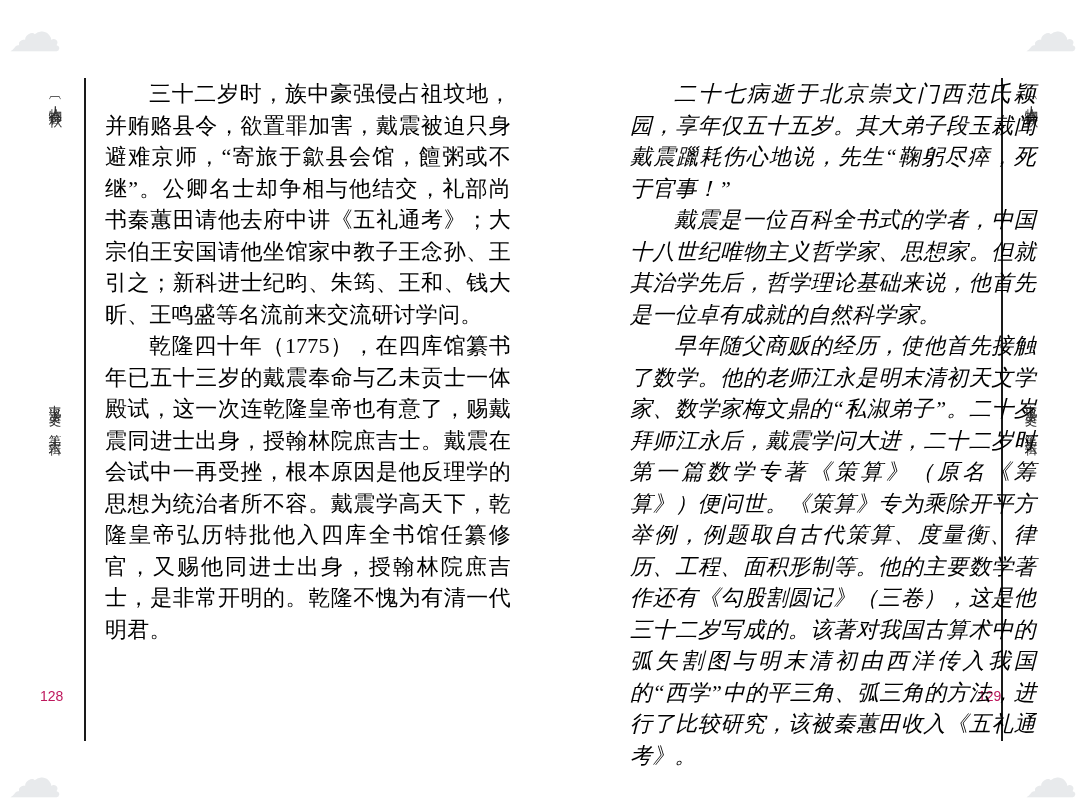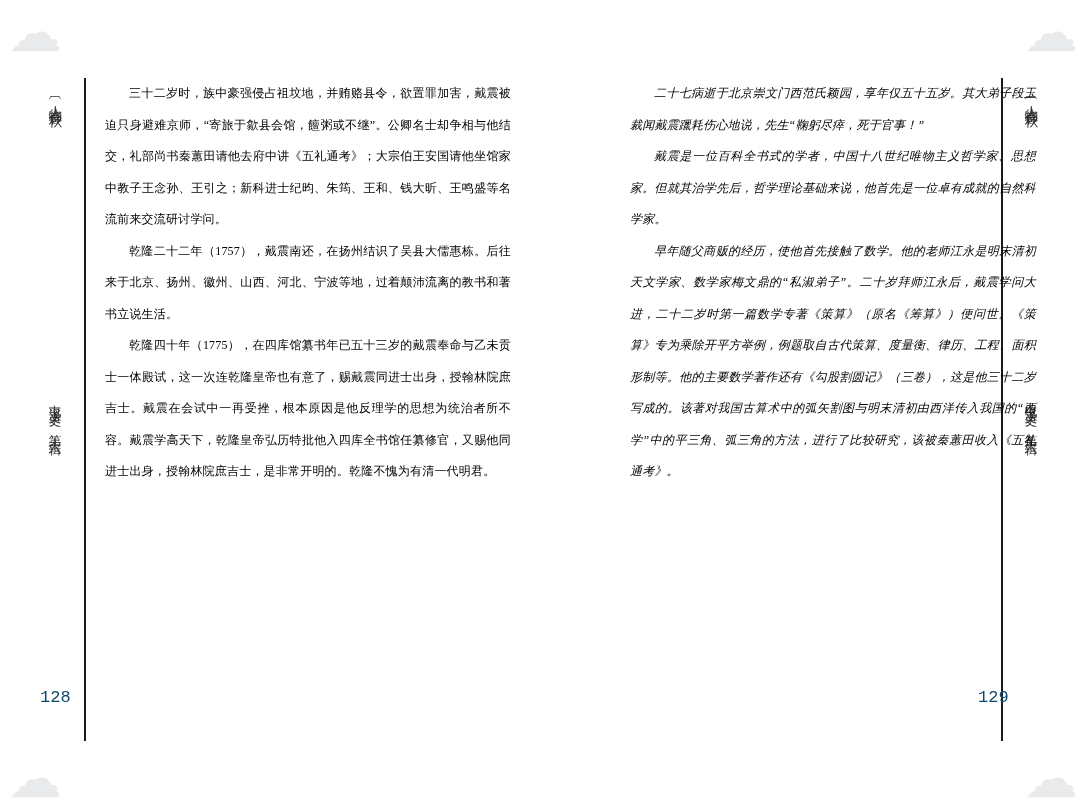--- a/index.html
+++ b/index.html
@@ -45,21 +45,21 @@
   
   .rule {
     position: absolute;
     background: #1a1a1a;
   }
   .rule.left-v { left: 84px; top: 78px; width: 2px; height: 663px; }
   .rule.right-v { left: 1001px; top: 78px; width: 2px; height: 663px; }
 
   p {
     margin: 0 0 0 0;
-    font-size: 12px;
+    font-size: 22px;
     line-height: 31.5px;
     text-align: justify;
     text-indent: 2em;
     color: #000000;
     letter-spacing: 0.2px;
   }
   .section-title {
     text-align: center;
     text-indent: 0;
     font-weight: bold;
@@ -79,23 +79,23 @@
     color: #2b2b2b;
     white-space: nowrap;
   }
   .vhead.tl { left: 46px; top: 92px; }
   .vhead.tr { left: 1022px; top: 92px; }
   .vhead.bl { left: 46px; top: 395px; font-size: 12.5px; }
   .vhead.br { left: 1022px; top: 395px; font-size: 12.5px; }
 
   .folio {
     position: absolute;
-    font-size: 17px;
-    font-family: Liberation Mono, monospace;
-    color: #0c4a6e;
+    font-size: 14px;
+    font-family: Liberation Sans, sans-serif;
+    color: #be185d;
   }
   .folio.left { left: 40px; top: 688px; }
   .folio.right { left: 978px; top: 688px; }
 </style>
 </head>
 <body>
 
 <div class="page">
 
   <span class="cloud tl">☁</span>
@@ -109,21 +109,20 @@
   <div class="vhead tl">〔人物春秋〕</div>
   <div class="vhead tr">〔人物春秋〕</div>
   <div class="vhead bl">屯溪文史·第十六辑</div>
   <div class="vhead br">屯溪文史·第十六辑</div>
 
   <div class="folio left">128</div>
   <div class="folio right">129</div>
 
   <div class="col left">
     <p>三十二岁时，族中豪强侵占祖坟地，并贿赂县令，欲置罪加害，戴震被迫只身避难京师，“寄旅于歙县会馆，饘粥或不继”。公卿名士却争相与他结交，礼部尚书秦蕙田请他去府中讲《五礼通考》；大宗伯王安国请他坐馆家中教子王念孙、王引之；新科进士纪昀、朱筠、王和、钱大昕、王鸣盛等名流前来交流研讨学问。</p>
-    <p>乾隆二十二年（1757），戴震南还，在扬州结识了吴县大儒惠栋。后往来于北京、扬州、徽州、山西、河北、宁波等地，过着颠沛流离的教书和著书立说生活。</p>
     <p>乾隆四十年（1775），在四库馆纂书年已五十三岁的戴震奉命与乙未贡士一体殿试，这一次连乾隆皇帝也有意了，赐戴震同进士出身，授翰林院庶吉士。戴震在会试中一再受挫，根本原因是他反理学的思想为统治者所不容。戴震学高天下，乾隆皇帝弘历特批他入四库全书馆任纂修官，又赐他同进士出身，授翰林院庶吉士，是非常开明的。乾隆不愧为有清一代明君。</p>
 
   </div>
 
   <div class="col right">
     <p>二十七病逝于北京崇文门西范氏颖园，享年仅五十五岁。其大弟子段玉裁闻戴震躐耗伤心地说，先生“鞠躬尽瘁，死于官事！”</p>
     <p>戴震是一位百科全书式的学者，中国十八世纪唯物主义哲学家、思想家。但就其治学先后，哲学理论基础来说，他首先是一位卓有成就的自然科学家。</p>
     <p>早年随父商贩的经历，使他首先接触了数学。他的老师江永是明末清初天文学家、数学家梅文鼎的“私淑弟子”。二十岁拜师江永后，戴震学问大进，二十二岁时第一篇数学专著《策算》（原名《筹算》）便问世。《策算》专为乘除开平方举例，例题取自古代策算、度量衡、律历、工程、面积形制等。他的主要数学著作还有《勾股割圆记》（三卷），这是他三十二岁写成的。该著对我国古算术中的弧矢割图与明末清初由西洋传入我国的“西学”中的平三角、弧三角的方法，进行了比较研究，该被秦蕙田收入《五礼通考》。</p>
 
   </div>

